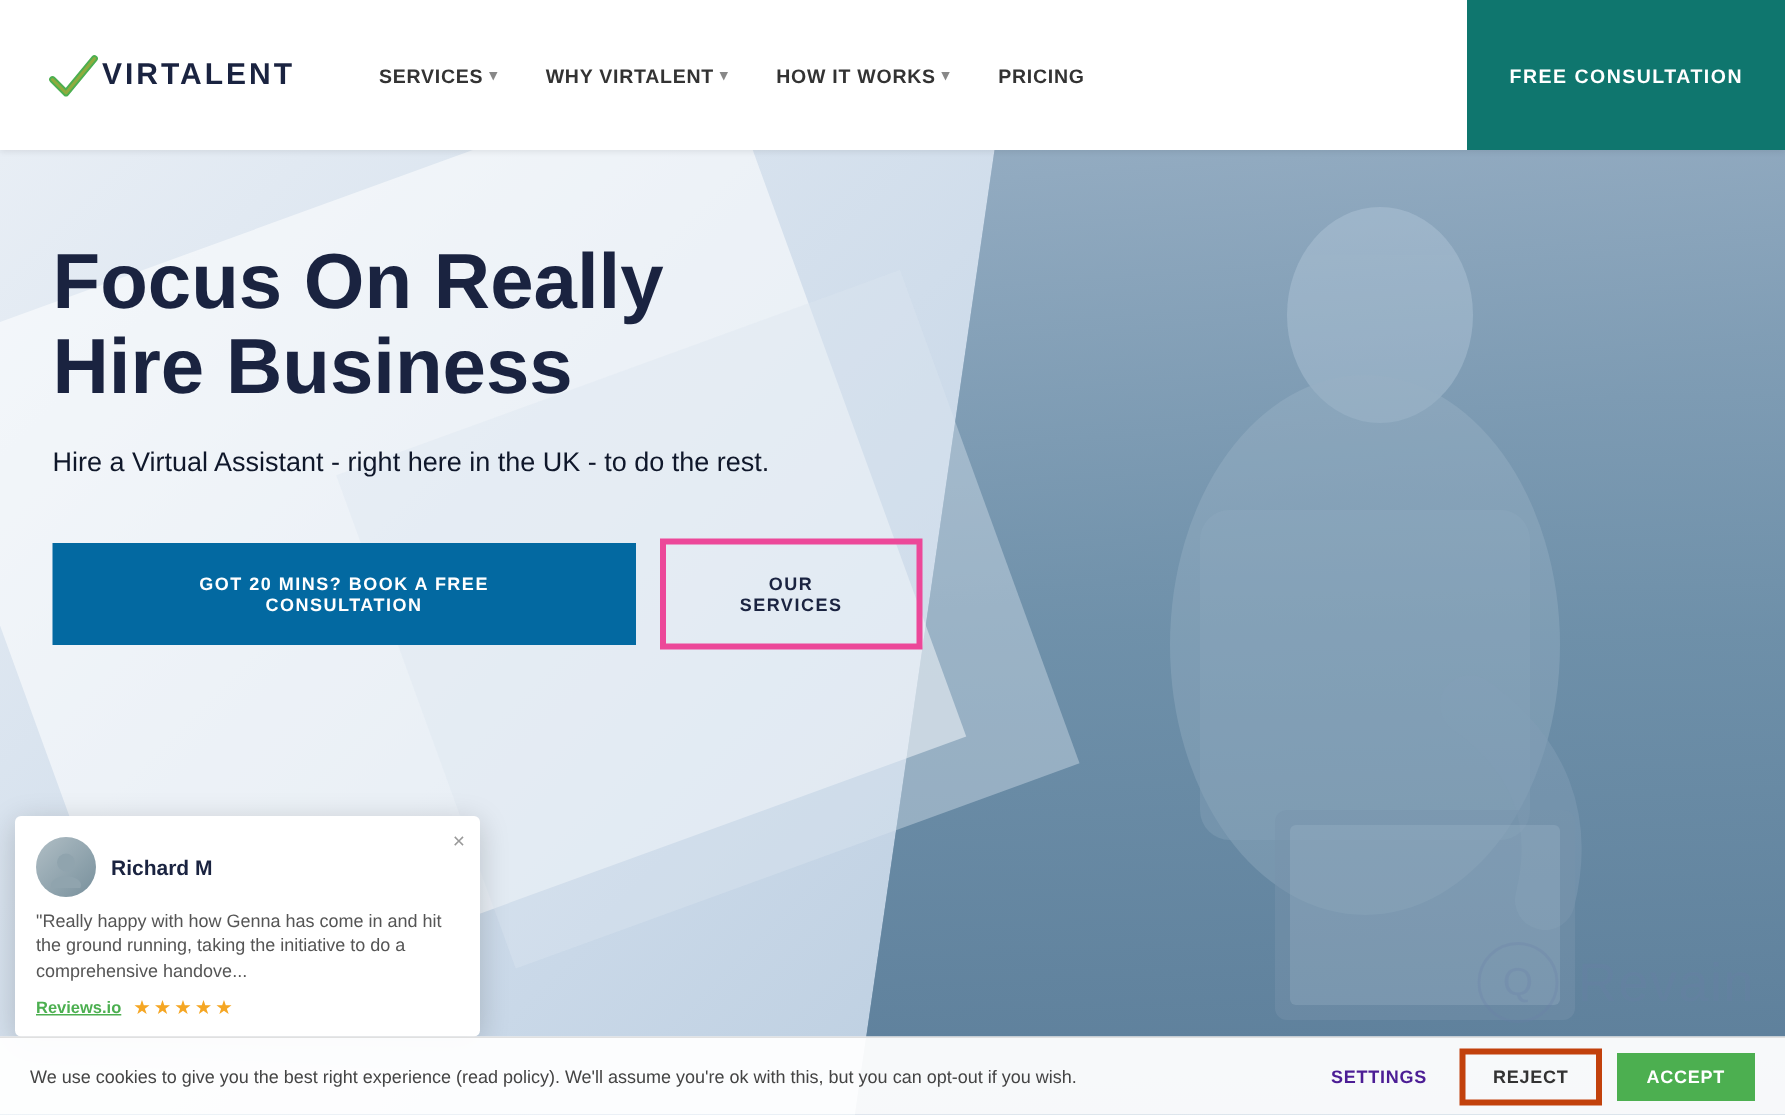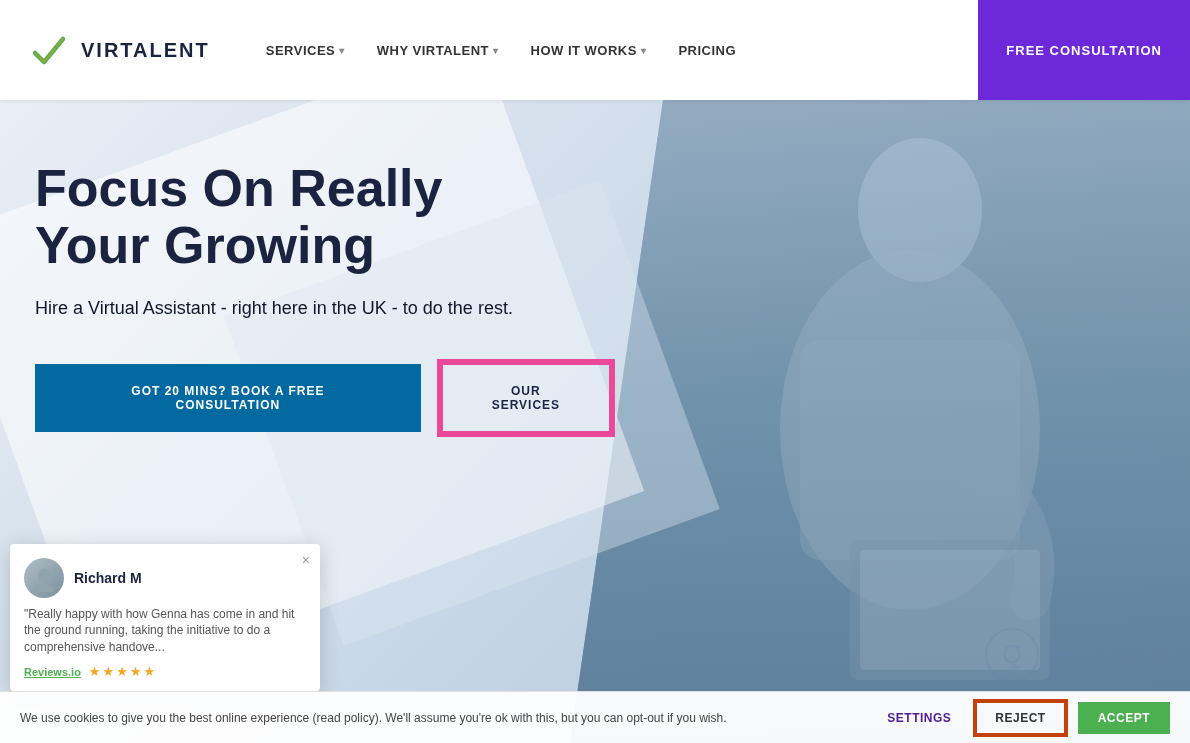--- a/index.html
+++ b/index.html
@@ -13,21 +13,21 @@
       background: #fff;
       display: flex;
       align-items: center;
       padding: 0 30px;
       z-index: 10;
       box-shadow: 0 1px 4px rgba(0,0,0,0.08);
     }
     .logo-area {
       display: flex;
       align-items: center;
-      gap: 13px;
+      gap: 0;
       margin-right: 40px;
     }
     .logo-icon {
       width: 38px;
       height: 38px;
     }
     .logo-text {
       font-size: 20px;
       font-weight: 700;
       color: #1a2340;
@@ -62,21 +62,21 @@
       align-items: center;
       gap: 6px;
       font-size: 13px;
       font-weight: 600;
       color: #333;
       margin: 0 20px;
       white-space: nowrap;
     }
     .phone-icon { font-size: 14px; }
     .cta-btn {
-      background: #6d28d9;
+      background: #0f766e;
       color: #fff;
       font-size: 13px;
       font-weight: 700;
       letter-spacing: 1px;
       text-transform: uppercase;
       padding: 18px 28px;
       border: none;
       cursor: pointer;
       white-space: nowrap;
       height: 100%;
@@ -174,21 +174,21 @@
       cursor: pointer;
     }
     .btn-secondary {
       background: transparent;
       color: #1a2340;
       font-size: 12px;
       font-weight: 700;
       letter-spacing: 1px;
       text-transform: uppercase;
       padding: 19px 34px;
-      border: 6px solid #ec4899;
+      border: 4px solid #ec4899;
       cursor: pointer;
     }
 
     
     .review-popup {
       position: absolute;
       bottom: 52px;
       left: 10px;
       width: 310px;
       background: #fff;
@@ -390,21 +390,21 @@
       <rect x="230" y="430" width="180" height="120" rx="4" fill="#dbe8f2" opacity="0.3"></rect>
     </svg>
   </div>
 
   <div class="hero-shape1"></div>
   <div class="hero-shape2"></div>
 
   <div class="hero-content">
     <h1 class="hero-title">
       <span>Focus On Really</span><br>
-      <span>Your Growing</span>
+      <span>Hire Business</span>
     </h1>
     <p class="hero-subtitle">Hire a Virtual Assistant - right here in the UK - to do the rest.</p>
     <div class="hero-buttons">
       <button class="btn-primary">GOT 20 MINS? BOOK A FREE CONSULTATION</button>
       <button class="btn-secondary">OUR SERVICES</button>
     </div>
   </div>
 
   <div class="revain-watermark">
     <svg class="revain-icon" viewBox="0 0 60 60">
@@ -433,17 +433,17 @@
       <span class="star">★</span>
       <span class="star">★</span>
       <span class="star">★</span>
       <span class="star">★</span>
       <span class="star">★</span>
     </div>
   </div>
 </div>
 
 <div class="cookie-banner">
-  <span class="cookie-text">We use cookies to give you the best online experience (read policy). We'll assume you're ok with this, but you can opt-out if you wish.</span>
+  <span class="cookie-text">We use cookies to give you the best right experience (read policy). We'll assume you're ok with this, but you can opt-out if you wish.</span>
   <button class="cookie-settings">SETTINGS</button>
   <button class="cookie-reject">REJECT</button>
   <button class="cookie-accept">ACCEPT</button>
 </div>
 
 </body></html>

